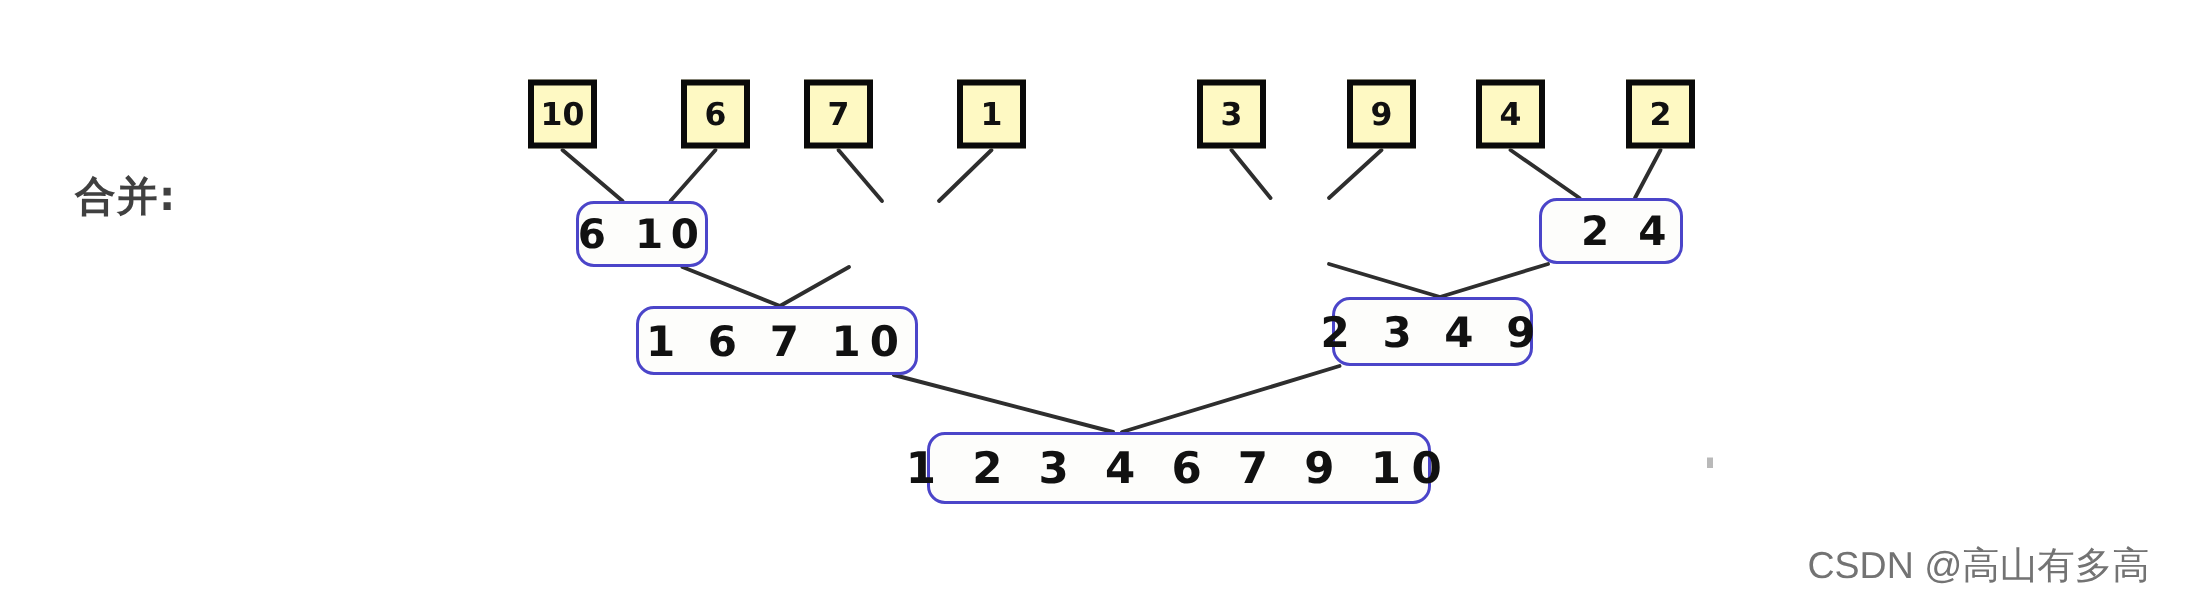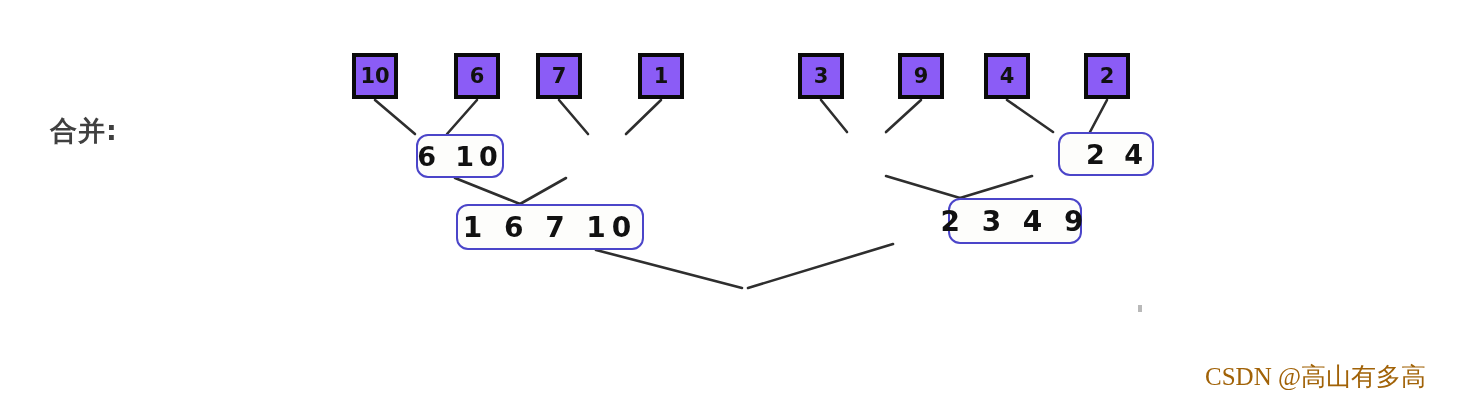--- a/index.html
+++ b/index.html
@@ -35,21 +35,21 @@
     letter-spacing: 1px;
     white-space: nowrap;
     font-family: "DejaVu Sans", sans-serif;
   }
   .leaf-box {
     position: absolute;
     width: 46px;
     height: 46px;
     box-sizing: border-box;
     border: 4px solid #0a0a0a;
-    background: #8b5cf6;
+    background: #fef9c3;
     display: flex;
     align-items: center;
     justify-content: center;
     font-size: 21px;
     font-weight: bold;
     color: #111111;
     font-family: "DejaVu Sans", sans-serif;
     z-index: 3;
   }
   .merge-box {
@@ -59,21 +59,20 @@
     border-radius: 12px;
     background: #fdfdfb;
     display: flex;
     align-items: center;
     justify-content: center;
     font-weight: bold;
     color: #111111;
     font-family: "DejaVu Sans", sans-serif;
     white-space: pre;
     z-index: 3;
-    margin-left: 32px;
   }
   .merge-l2 {
     height: 44px;
     font-size: 27px;
     letter-spacing: 5px;
   }
   .merge-l3 {
     height: 46px;
     font-size: 28px;
     letter-spacing: 6px;
@@ -89,23 +88,23 @@
     top: 305px;
     width: 4px;
     height: 7px;
     background: #b9b9b9;
   }
   .watermark {
     position: absolute;
     left: 1205px;
     top: 360px;
     font-size: 25px;
-    color: #a16207;
+    color: #737373;
     white-space: nowrap;
-    font-family: Liberation Serif, serif;
+    font-family: Liberation Sans, sans-serif;
   }
 </style>
 </head>
 <body>
 
 <div id="canvas">
 
   <svg id="edges" viewBox="0 0 1460 404" width="1460" height="404">
       <line x1="375" y1="100" x2="415" y2="134" stroke="#2e2e2e" stroke-width="2.6" stroke-linecap="round"></line>
       <line x1="477" y1="100" x2="447" y2="134" stroke="#2e2e2e" stroke-width="2.6" stroke-linecap="round"></line>
@@ -132,19 +131,20 @@
 
   <div class="leaf-box" style="left:798px;top:53px;">3</div>
   <div class="leaf-box" style="left:898px;top:53px;">9</div>
   <div class="leaf-box" style="left:984px;top:53px;">4</div>
   <div class="leaf-box" style="left:1084px;top:53px;">2</div>
 
   <div class="merge-box merge-l2" style="left:384px;top:134px;width:88px;">6 10</div>
   <div class="merge-box merge-l2" style="left:1026px;top:132px;width:96px;padding-left:22px;">2 4</div>
 
   <div class="merge-box merge-l3" style="left:424px;top:204px;width:188px;">1 6 7 10</div>
-  <div class="merge-box merge-l3" style="left:916px;top:198px;width:134px;">2 3 4 9</div>
+  <div class="merge-box merge-l3" style="left:888px;top:198px;width:134px;">2 3 4 9</div>
 
+  <div class="merge-box merge-l4" style="left:618px;top:288px;width:336px;">1 2 3 4 6 7 9 10</div>
 
   <div class="artifact-mark"></div>
 
   <div class="watermark">CSDN @高山有多高</div>
 </div>
 
 </body></html>

